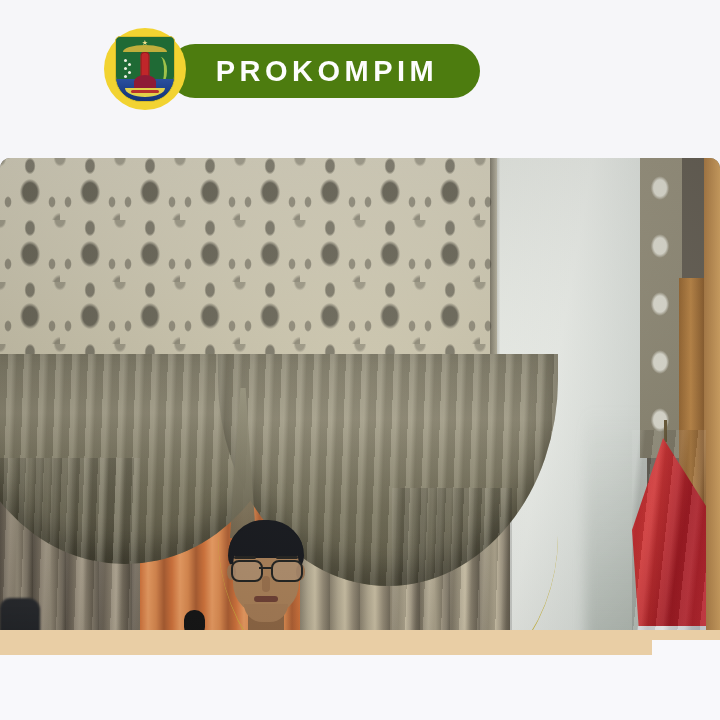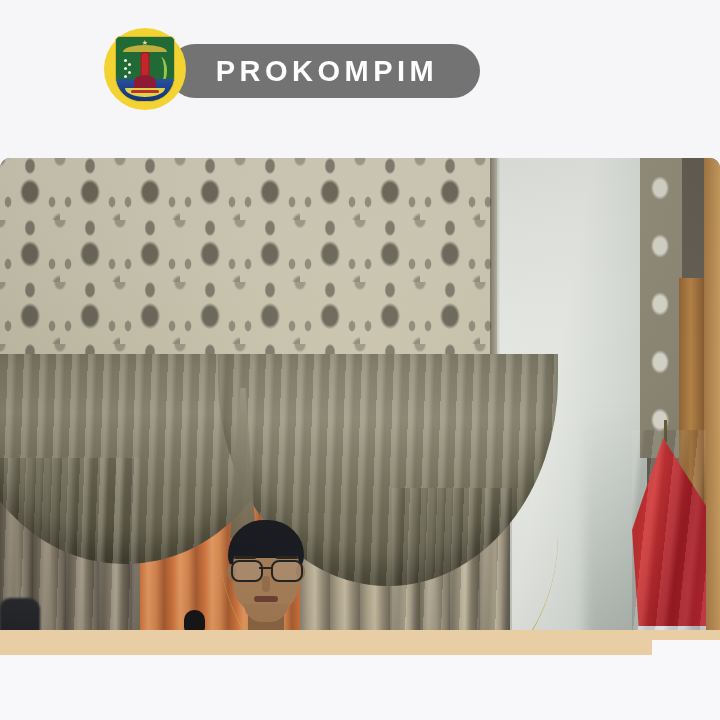--- a/index.html
+++ b/index.html
@@ -9,21 +9,21 @@
     background:#f7f7fa;
     font-family:"Liberation Sans", sans-serif;
     position:relative;
   }
   #stage{position:absolute;inset:0;width:720px;height:720px;overflow:hidden;background:#f6f6f9;}
 
   
   .brand{position:absolute;left:104px;top:28px;width:380px;height:82px;}
   .brand-pill{
     position:absolute;left:64px;top:16px;width:312px;height:54px;
-    background:#737373;border-radius:27px;
+    background:#4d7c0f;border-radius:27px;
     display:flex;align-items:center;justify-content:center;
   }
   .brand-text{
     color:#fdfdfd;font-size:29px;font-weight:bold;letter-spacing:4.5px;
     line-height:1;font-family:"Liberation Sans", sans-serif;
     padding-left:6px;
   }
   .brand-emblem{
     position:absolute;left:0;top:0;width:82px;height:82px;border-radius:50%;
     background:#f2d331;

